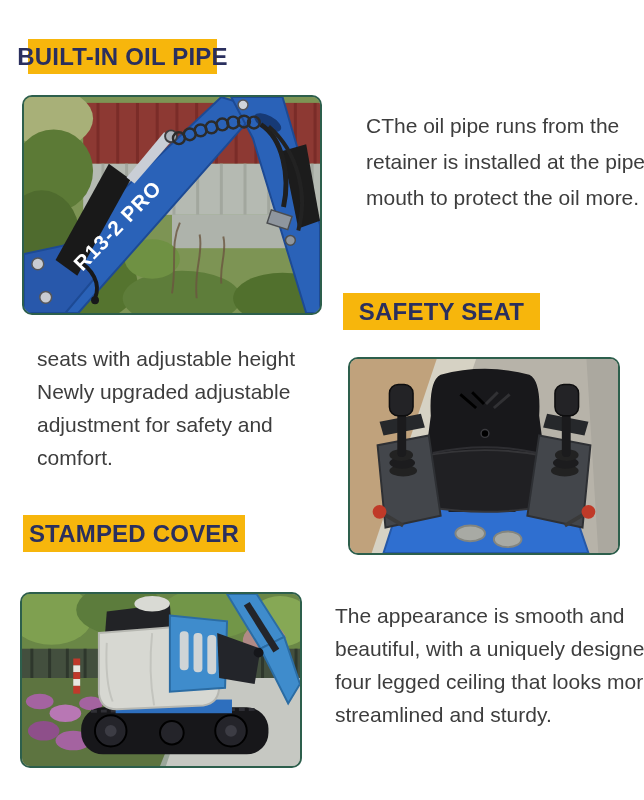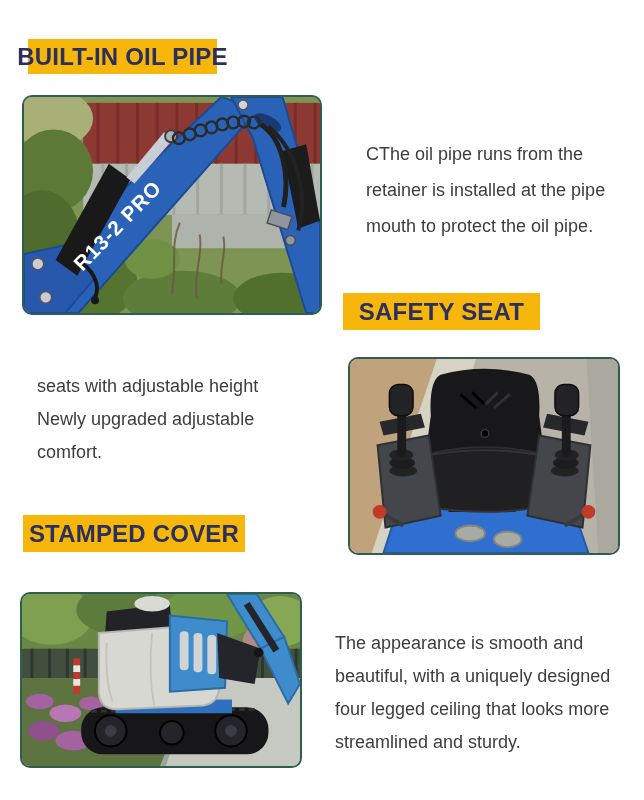--- a/index.html
+++ b/index.html
@@ -28,22 +28,21 @@
     position: absolute;
     border: 2px solid #2D5F4C;
     border-radius: 10px;
     overflow: hidden;
     background: #9aa69a;
   }
   .photo-frame svg { display: block; width: 100%; height: 100%; }
   .body-text {
     position: absolute;
     color: #3D3D3D;
-    font-size: 18px;
-    margin-top: 28px;
+    font-size: 21px;
   }
   .body-text .line { white-space: nowrap; }
   .lh36 .line { line-height: 36px; }
   .lh33 .line { line-height: 33px; }
 
   #sec1-heading { left: 28px;  top: 39px;  width: 189px; height: 35px; }
   #sec1-photo   { left: 22px;  top: 95px;  width: 300px; height: 220px; }
   #sec1-body    { left: 366px; top: 108px; }
 
   #sec2-heading { left: 343px; top: 293px; width: 197px; height: 37px; }
@@ -144,28 +143,29 @@
       <rect x="248" y="118" width="22" height="14" transform="rotate(18 259 125)" fill="#8f969e" stroke="#4b4d50" stroke-width="1.5"></rect>
       <circle cx="270" cy="146" r="5" fill="#8f969e" stroke="#4b4d50" stroke-width="1.5"></circle>
 
       <text x="100" y="136" transform="rotate(-46 100 136)" text-anchor="middle" fill="#ffffff" font-family="Liberation Sans, sans-serif" font-size="21" font-weight="bold" letter-spacing="1">R13-2 PRO</text>
     </svg>
   </figure>
 
   <div id="sec1-body" class="body-text lh36">
     <div class="line">CThe oil pipe runs from the</div>
     <div class="line">retainer is installed at the pipe</div>
-    <div class="line">mouth to protect the oil pipe.</div>
+    <div class="line">mouth to protect the oil more.</div>
   </div>
 
   <div id="sec2-heading" class="heading-badge">SAFETY SEAT</div>
 
   <div id="sec2-body" class="body-text lh33">
     <div class="line">seats with adjustable height</div>
     <div class="line">Newly upgraded adjustable</div>
+    <div class="line">adjustment for safety and</div>
     <div class="line">comfort.</div>
   </div>
 
   <figure id="sec2-photo" class="photo-frame">
     <svg viewBox="0 0 272 198" preserveAspectRatio="none">
 
       <rect x="0" y="0" width="272" height="198" fill="#b7b3a9"></rect>
       <polygon points="0,0 118,0 42,198 0,198" fill="#c0a27c"></polygon>
       <polygon points="88,0 128,0 60,198 22,198" fill="#d6d2c4"></polygon>
       <polygon points="240,0 272,0 272,198 252,198" fill="#aba89f"></polygon>

